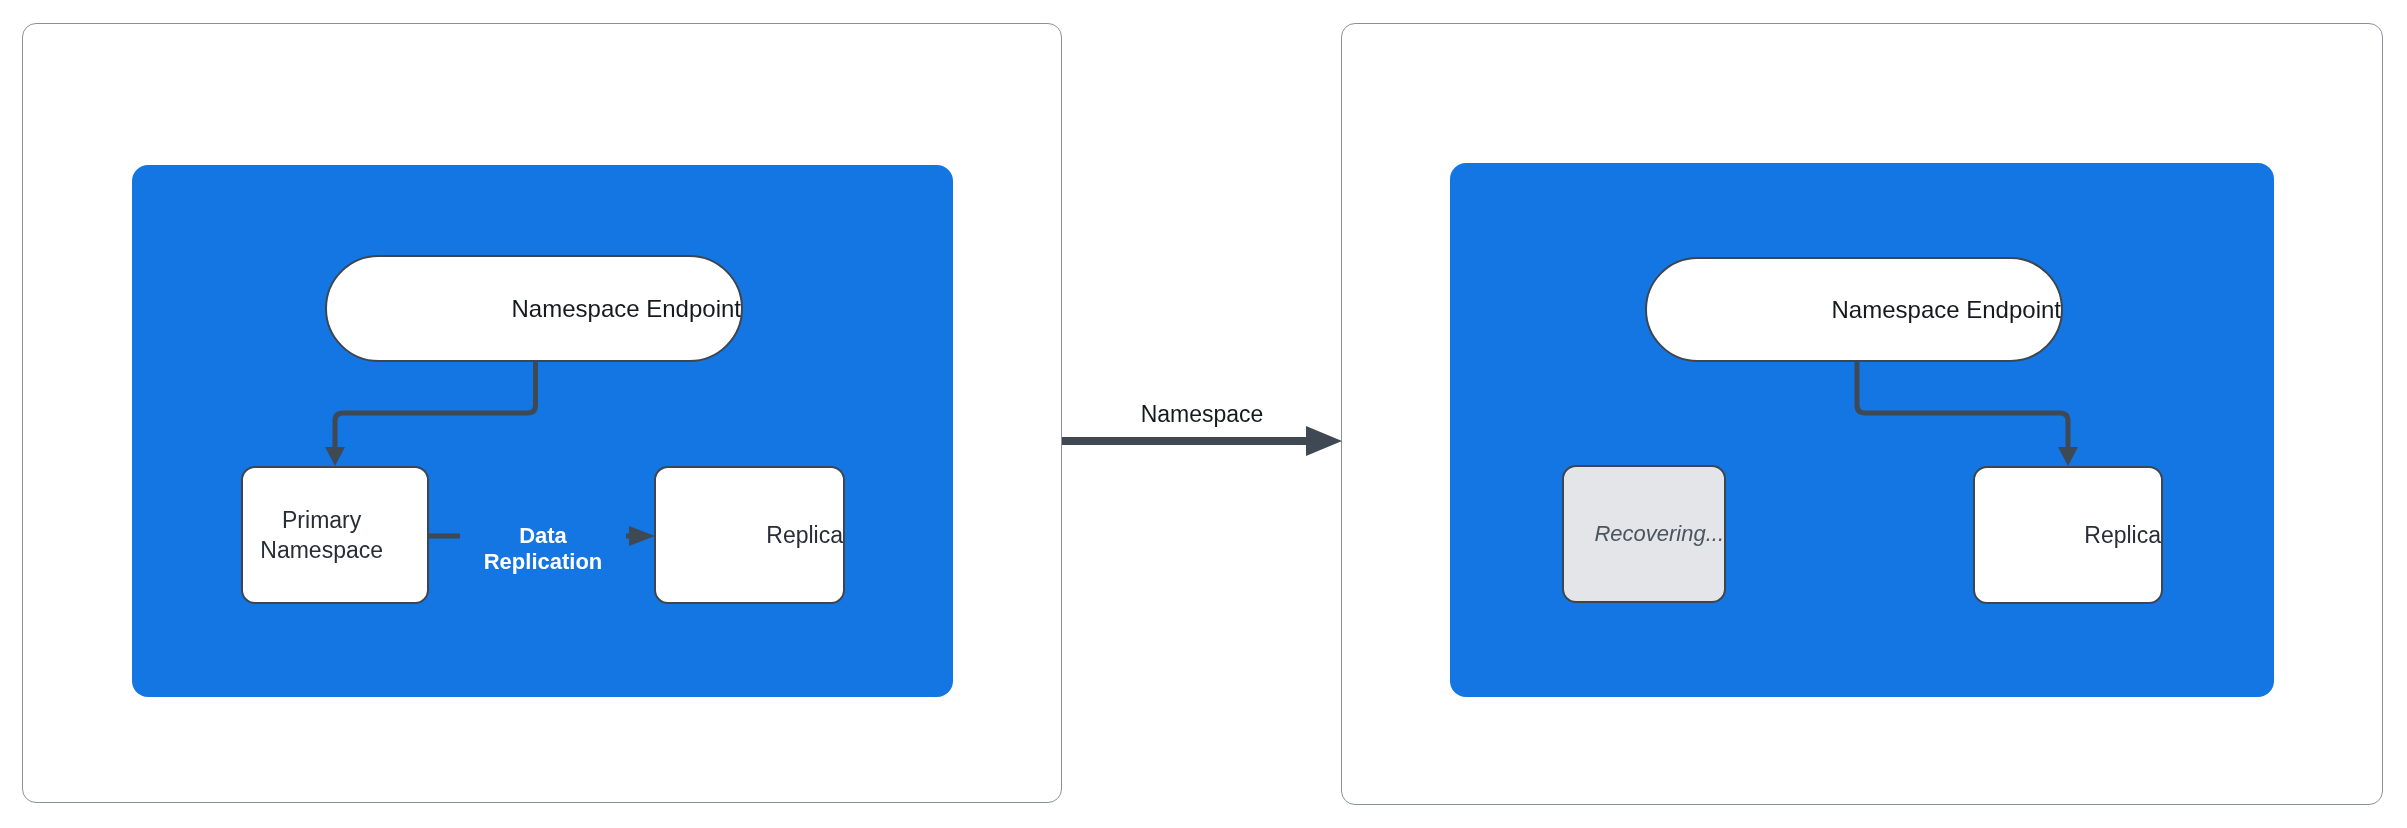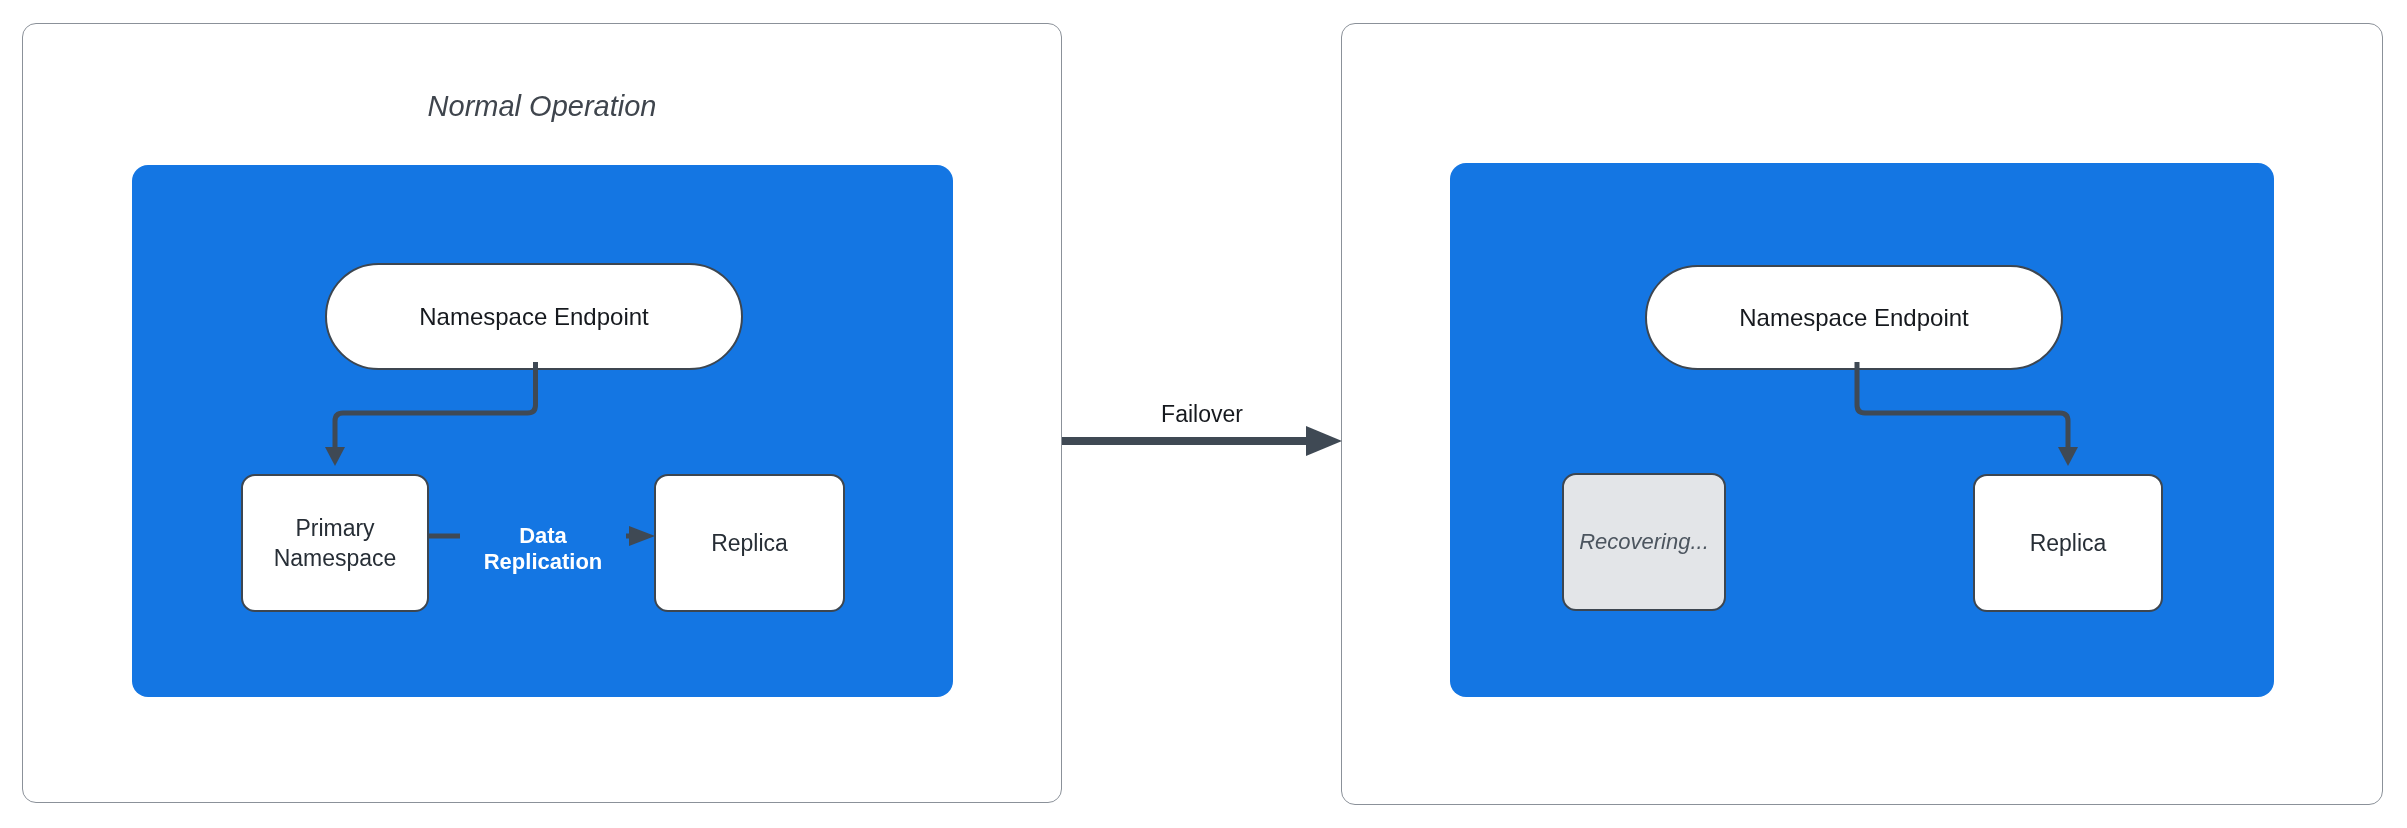--- a/index.html
+++ b/index.html
@@ -35,27 +35,26 @@
     border-radius:16px;
     z-index:1;
   }
   .blue-left{left:132px;top:165px;width:821px;height:532px;}
   .blue-right{left:1450px;top:163px;width:824px;height:534px;}
   .node{
     position:absolute;
     background:#ffffff;
     border:2px solid var(--node-border,#3d4650);
     box-sizing:border-box;
-    display:flex;align-items:center;justify-content:center;
+    display:flex;align-items:center;justify-content:flex-end;
     text-align:center;
     font-size:23px;
     line-height:1.32;
     color:var(--label-color,#272e36);
     z-index:2;
-    margin-top:8px;
   }
   .pill{
     border-radius:54px;
     font-size:24px;
     color:var(--near-black,#16191e);
   }
   .pill-left{left:325px;top:255px;width:418px;height:107px;}
   .pill-right{left:1645px;top:257px;width:418px;height:105px;}
   .box{border-radius:14px;}
   .primary-box{left:241px;top:466px;width:188px;height:138px;padding:0 44px;}
@@ -92,21 +91,20 @@
     color:var(--near-black,#14171c);
     font-size:23px;
   }
 </style>
 </head>
 <body>
 
 <div class="canvas">
 
   <div class="panel panel-left"></div>
-  <div class="panel-title title-left">Normal Operation</div>
   <div class="blue-container blue-left"></div>
 
   <div class="node pill pill-left">
     <span>Namespace Endpoint</span>
   </div>
   <div class="node box primary-box">
     <span>Primary Namespace</span>
   </div>
   <div class="node box replica-left">
     <span>Replica</span>
@@ -134,15 +132,15 @@
     <polygon class="arrowhead" points="629,526 629,546 655,536"></polygon>
 
     <line class="transition-line" x1="1062" y1="441" x2="1309" y2="441"></line>
     <polygon class="arrowhead" points="1306,426 1306,456 1342,441"></polygon>
 
     <path class="connector" d="M1857 362 L1857 405 Q1857 413 1865 413 L2060 413 Q2068 413 2068 421 L2068 449"></path>
     <polygon class="arrowhead" points="2058,447 2078,447 2068,466"></polygon>
   </svg>
 
   <div class="edge-label replication-label">Data Replication</div>
-  <div class="edge-label failover-label">Failover</div>
+  <div class="edge-label failover-label">Namespace</div>
 
 </div>
 
 </body></html>

